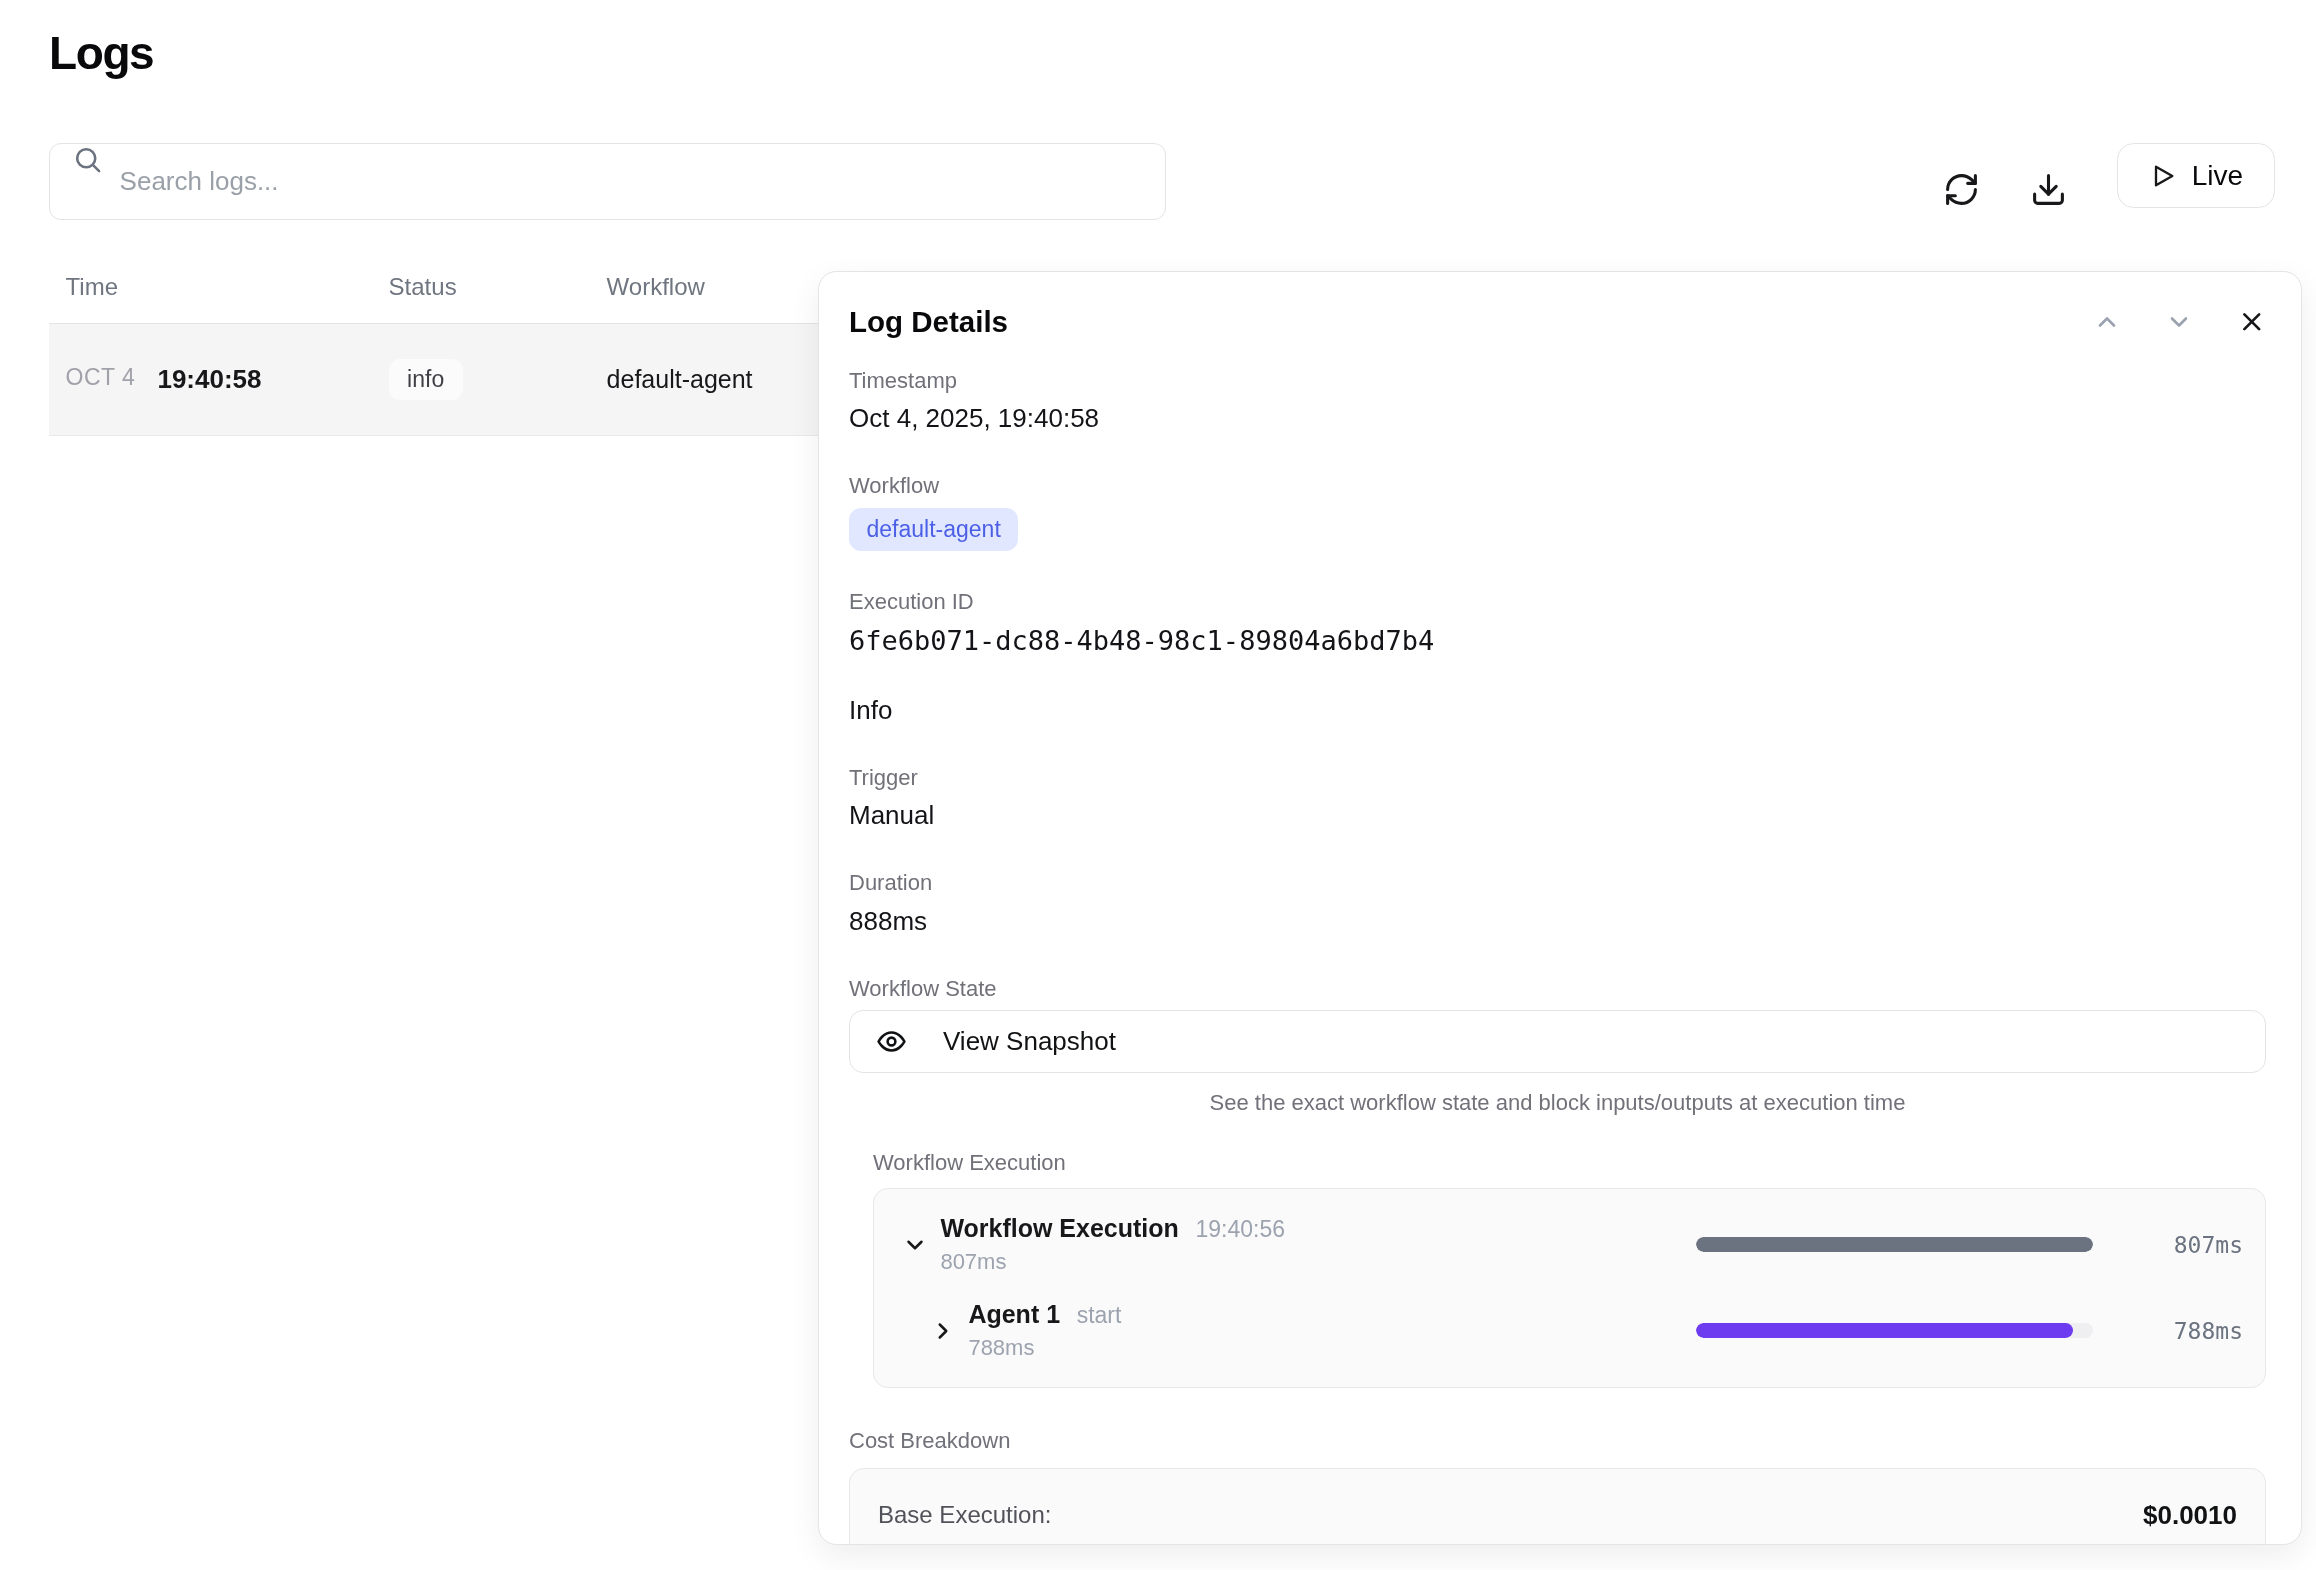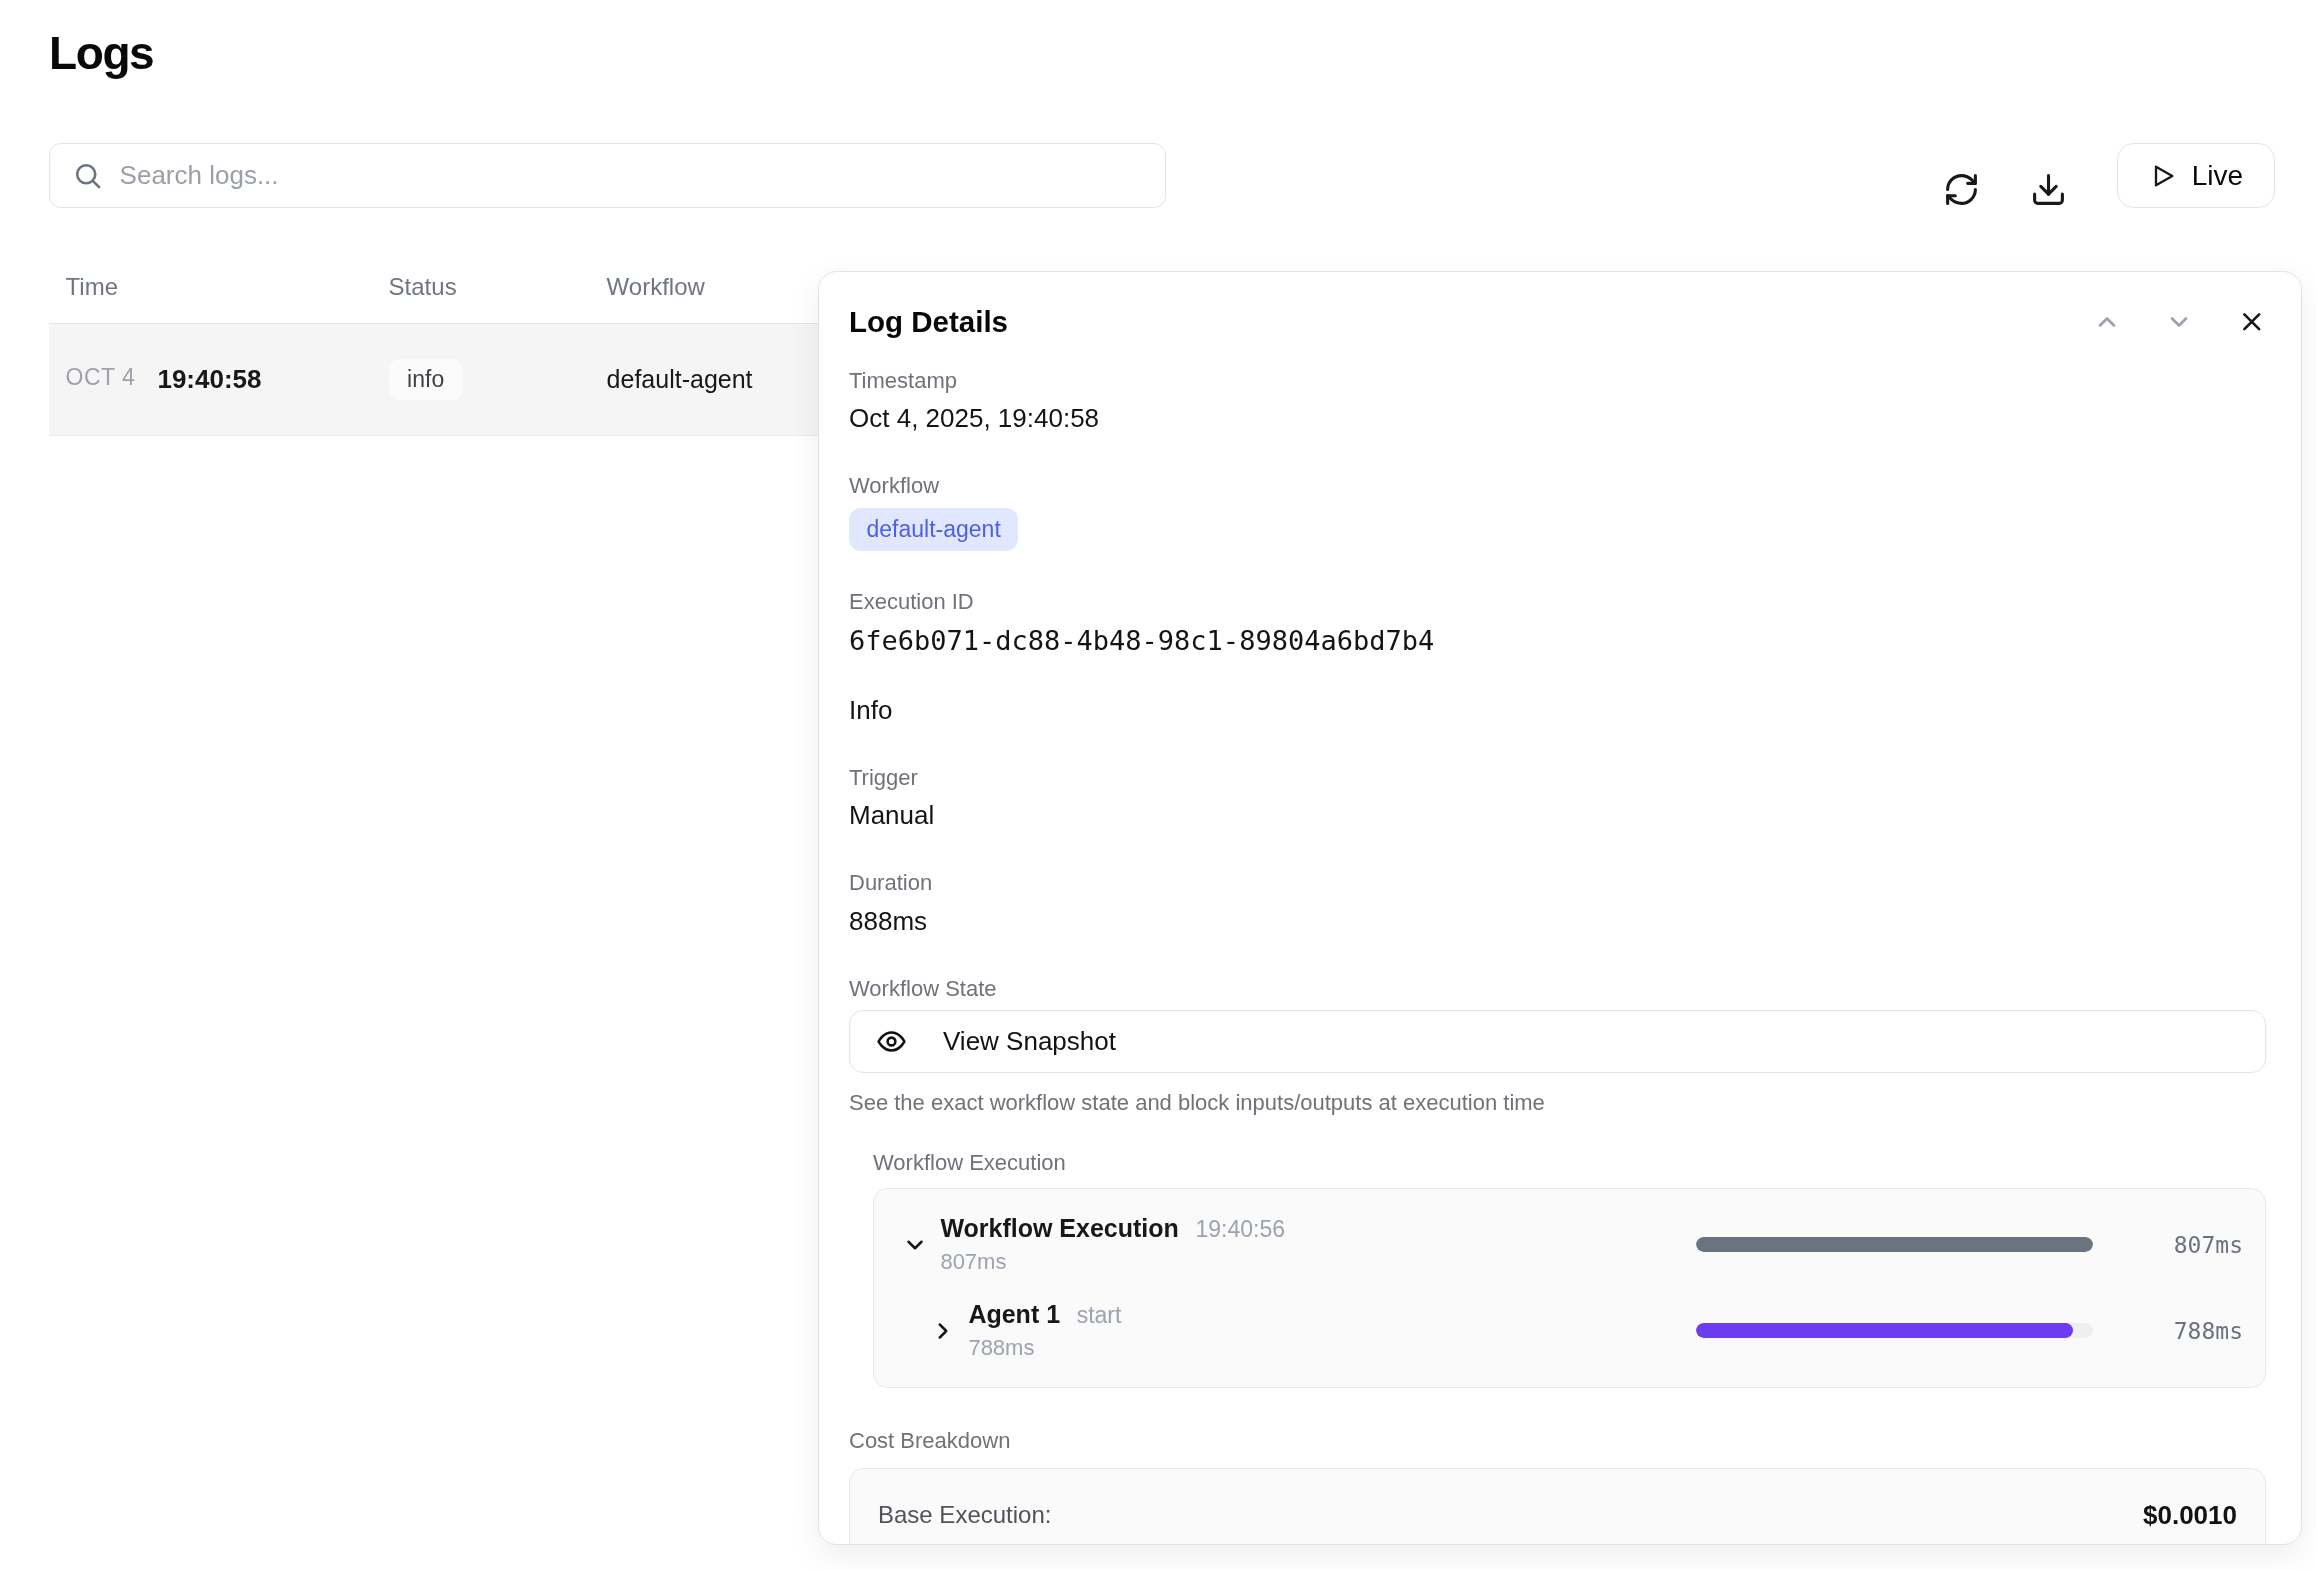--- a/index.html
+++ b/index.html
@@ -3,22 +3,22 @@
 <meta charset="utf-8">
 <style>
   * { margin:0; padding:0; box-sizing:border-box; }
   html,body { background:#fff; }
   body { font-family:"Liberation Sans","DejaVu Sans",sans-serif; color:#18181b; }
   .screen { position:relative; width:2317px; height:1571px; background:#fff; overflow:hidden; }
 
   
   .page-title { position:absolute; left:49px; top:26px; font-size:46px; font-weight:700; letter-spacing:-1.4px; color:#09090b; }
 
-  .search-box { position:absolute; left:49px; top:143px; width:1117px; height:65px;
-    border:1.4px solid #e4e4e7; border-radius:12px; display:flex; align-items:center; gap:16.6px; padding:0 22px; background:#fff; }
+  .search-box { position:absolute; left:49px; top:143px; width:1117px; height:77px;
+    border:1.4px solid #e4e4e7; border-radius:12px; display:flex; gap:16.6px; padding:0 22px; background:#fff; }
   .search-box input { border:none; outline:none; flex:1; font-size:26px; font-family:inherit; color:#18181b; background:transparent; }
   .search-box input::placeholder { color:#9aa0a8; }
 
   .actions { position:absolute; top:143px; right:42px; height:65px; display:flex; align-items:flex-end; gap:50px; }
   .icon-btn { background:none; border:none; cursor:pointer; display:flex; align-items:center; justify-content:center; padding:0; }
   .live-btn { display:flex; align-items:center; gap:14.8px; height:65px; padding:0 31px; background:#fff;
     border:1.4px solid #e4e4e7; border-radius:16.6px; font-size:28px; font-weight:500; color:#09090b; cursor:pointer; font-family:inherit; }
 
   
   .log-table { position:absolute; left:49px; top:273px; width:794px; }
@@ -44,21 +44,21 @@
   .field { margin-bottom:37px; }
   .f-label { font-size:22px; font-weight:500; color:#71717a; line-height:28px; margin-bottom:7.4px; }
   .f-value { font-size:26px; font-weight:500; color:#141418; line-height:33px; }
   .f-value.mono { font-family:"DejaVu Sans Mono","Liberation Mono",monospace; font-size:27px; font-weight:400; }
   .wf-badge { display:inline-block; background:#e0e7ff; color:#4c5fe6; font-size:23px; font-weight:500;
     border-radius:12px; padding:8.3px 17.5px; cursor:pointer; }
 
   .snapshot-btn { width:100%; height:63px; border:1.4px solid #e4e4e7; border-radius:14px; background:#fff;
     display:flex; align-items:center; gap:36px; padding:0 26px; font-size:26px; font-weight:500; color:#111214;
     cursor:pointer; font-family:inherit; margin-top:1.8px; }
-  .helper-text { font-size:22px; color:#71717a; margin-top:16.6px; }
+  .helper-text { font-size:22px; color:#71717a; margin-top:16.6px;text-align:center; }
   .field.state-field { margin-bottom:33px; }
 
   .exec-card { border:1.4px solid #e8e8ea; border-radius:14.8px; background:#fafafa; padding:13px 22px; margin-top:11px; }
   .exec-row { display:flex; align-items:center; height:86px; }
   .exec-toggle { background:none; border:none; cursor:pointer; width:37px; display:flex; align-items:center; justify-content:center; padding:0; }
   .exec-row.child .exec-toggle { margin-left:28px; }
   .exec-info { margin-left:7.4px; flex:1; min-width:0; }
   .exec-title-line { display:flex; align-items:baseline; gap:16.6px; }
   .exec-name { font-size:25px; font-weight:600; color:#18181b; }
   .exec-meta { font-size:23px; color:#9ca3af; }

